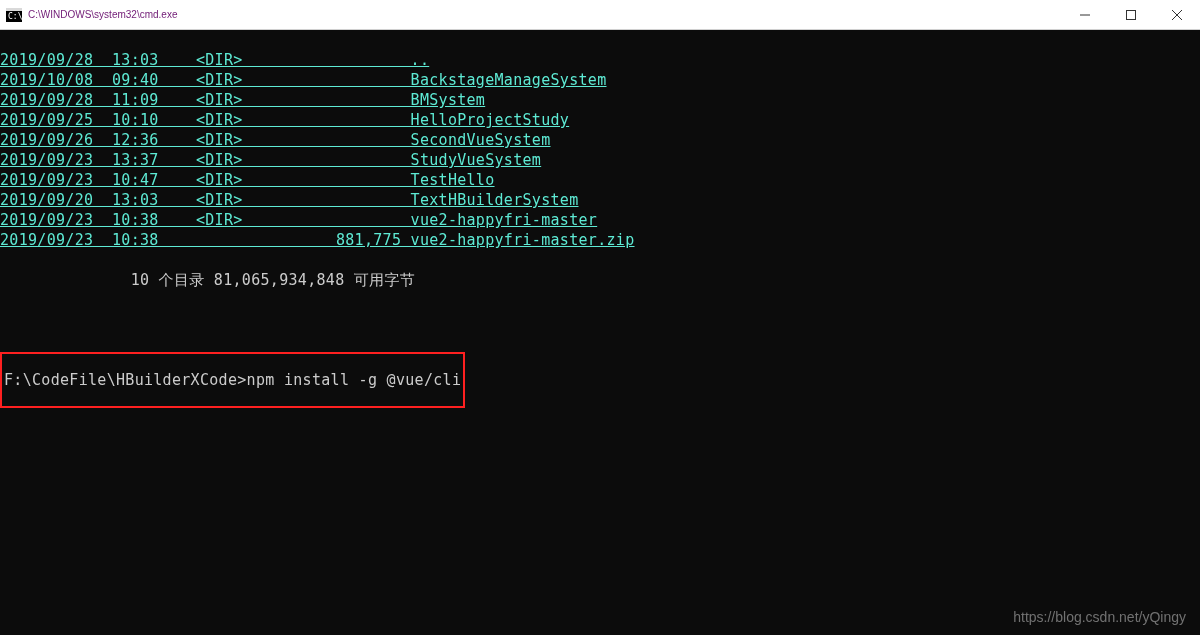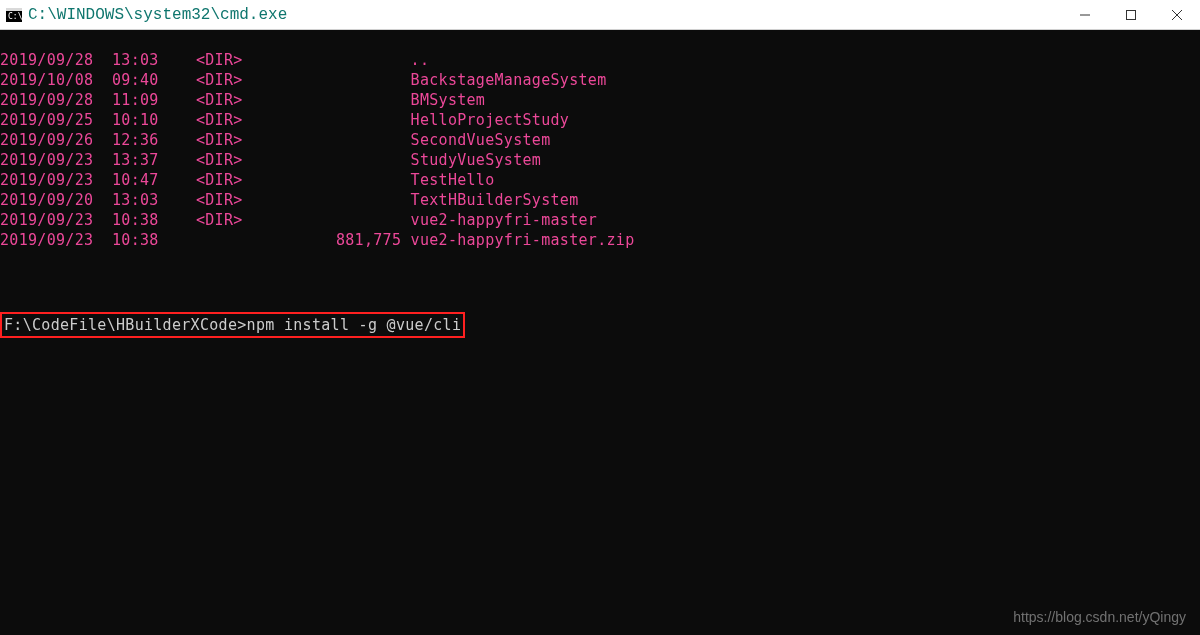--- a/index.html
+++ b/index.html
@@ -19,45 +19,45 @@
   align-items: center;
   padding: 0 0 0 6px;
   border-bottom: 1px solid #d0d0d0;
 }
 .titlebar .app-icon {
   width: 16px; height: 16px;
   margin-right: 6px;
   display: inline-flex;
 }
 .titlebar .title {
-  font-family: Liberation Mono, monospace;
-  font-size: 16px;
-  color: #0f766e;
+  font-family: Liberation Sans, sans-serif;
+  font-size: 10px;
+  color: #701a75;
   flex: 1;
 }
 .win-controls { display: flex; height: 100%; }
 .win-btn {
   width: 46px;
   display: flex;
   align-items: center;
   justify-content: center;
   color: #444;
 }
 .term {
   color: #cccccc;
   line-height: 20px;
   white-space: pre;
   font-feature-settings: "kern" off;
   letter-spacing: 0.3px;
 }
-.dir-row { color: #ec4899; }
+.dir-row { color: #5eead4; text-decoration: underline; }
 .highlight-box {
   display: inline-block;
   border: 2px solid #ff2020;
-  padding: 1px 2px;
+  padding: 16px 2px;
   margin: 2px 0;
 }
 .watermark {
   position: absolute;
   bottom: 10px;
   right: 14px;
   color: #7d7d7d;
   font-family: "Segoe UI", sans-serif;
   font-size: 14px;
   opacity: 0.9;
@@ -91,20 +91,21 @@
       <svg width="10" height="10" viewBox="0 0 10 10">
           <line x1="0" y1="0" x2="10" y2="10" stroke="#333" stroke-width="1"></line>
           <line x1="10" y1="0" x2="0" y2="10" stroke="#333" stroke-width="1"></line>
         </svg>
     </div>
   </div>
 </div>
 
 <div class="term">
 <div id="dir-rows"><div class="dir-row">2019/09/28  13:03    &lt;DIR&gt;                  ..</div><div class="dir-row">2019/10/08  09:40    &lt;DIR&gt;                  BackstageManageSystem</div><div class="dir-row">2019/09/28  11:09    &lt;DIR&gt;                  BMSystem</div><div class="dir-row">2019/09/25  10:10    &lt;DIR&gt;                  HelloProjectStudy</div><div class="dir-row">2019/09/26  12:36    &lt;DIR&gt;                  SecondVueSystem</div><div class="dir-row">2019/09/23  13:37    &lt;DIR&gt;                  StudyVueSystem</div><div class="dir-row">2019/09/23  10:47    &lt;DIR&gt;                  TestHello</div><div class="dir-row">2019/09/20  13:03    &lt;DIR&gt;                  TextHBuilderSystem</div><div class="dir-row">2019/09/23  10:38    &lt;DIR&gt;                  vue2-happyfri-master</div><div class="dir-row">2019/09/23  10:38                   881,775 vue2-happyfri-master.zip</div></div>
+<div>              10 个目录 81,065,934,848 可用字节</div>
 <div>&nbsp;</div>
 <div><span class="highlight-box"><span>F:\CodeFile\HBuilderXCode&gt;</span><span>npm install -g @vue/cli</span></span></div>
 <div>&nbsp;</div>
 <div>&nbsp;</div>
 
 
 
 
 
 

